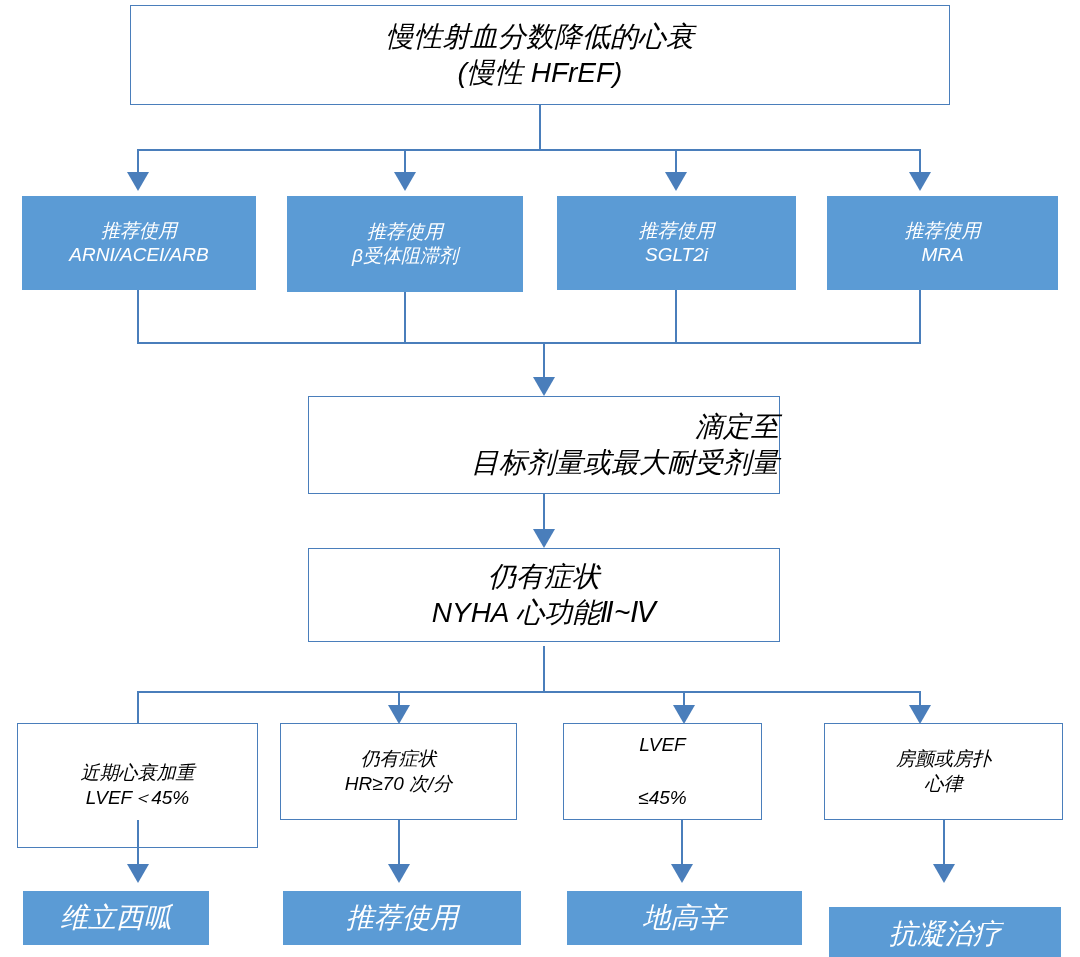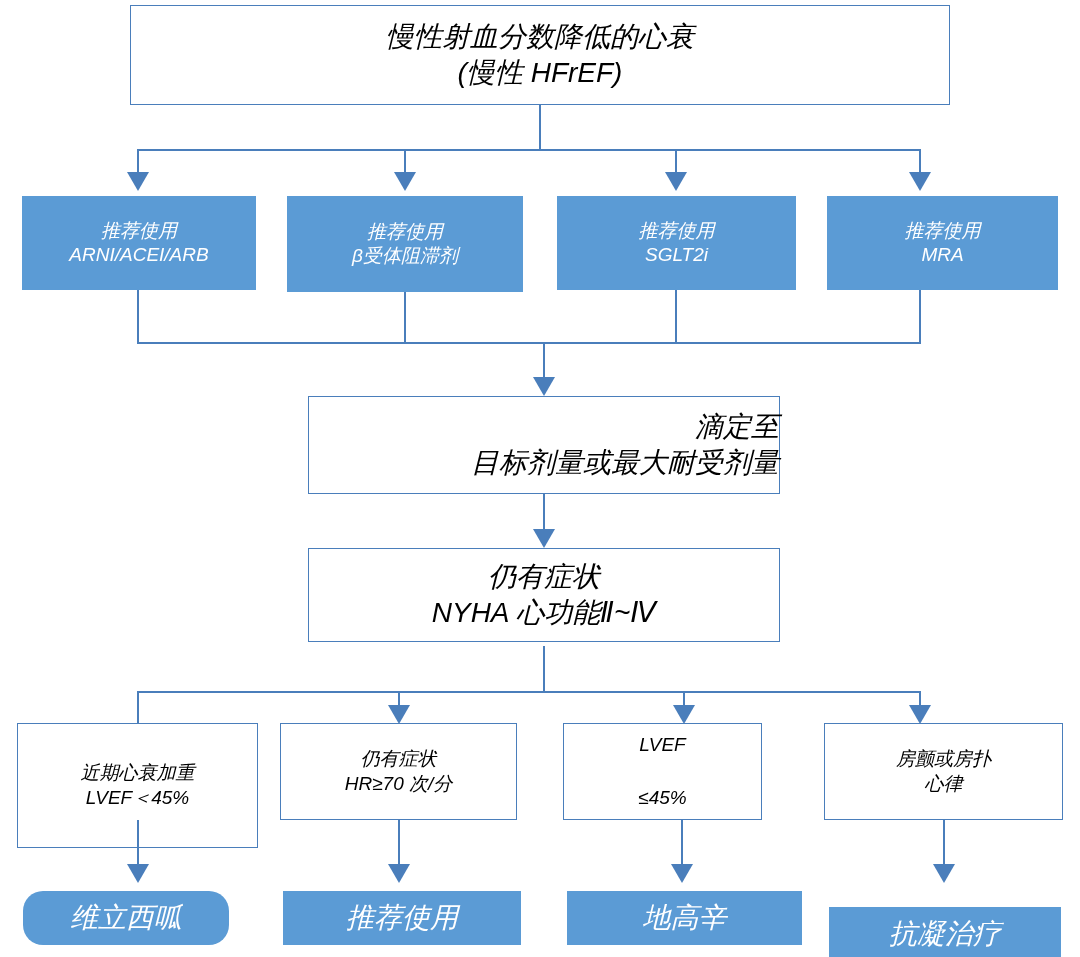--- a/index.html
+++ b/index.html
@@ -169,21 +169,21 @@
 
   <div class="vline" style="left:398px; top:820px; height:45px;"></div>
   <div class="arrowhead" style="left:388px; top:864px;"></div>
 
   <div class="vline" style="left:681px; top:820px; height:45px;"></div>
   <div class="arrowhead" style="left:671px; top:864px;"></div>
 
   <div class="vline" style="left:943px; top:820px; height:45px;"></div>
   <div class="arrowhead" style="left:933px; top:864px;"></div>
 
-  <div class="node filled f28" style="left:23px; top:891px; width:206px; height:54px;border-radius:20px;">
+  <div class="node filled f28" style="left:23px; top:891px; width:186px; height:54px;">
     <span class="ln">维立西呱</span>
   </div>
 
   <div class="node filled f28" style="left:283px; top:891px; width:238px; height:54px;">
     <span class="ln">推荐使用</span>
   </div>
 
   <div class="node filled f28" style="left:567px; top:891px; width:235px; height:54px;">
     <span class="ln">地高辛</span>
   </div>

